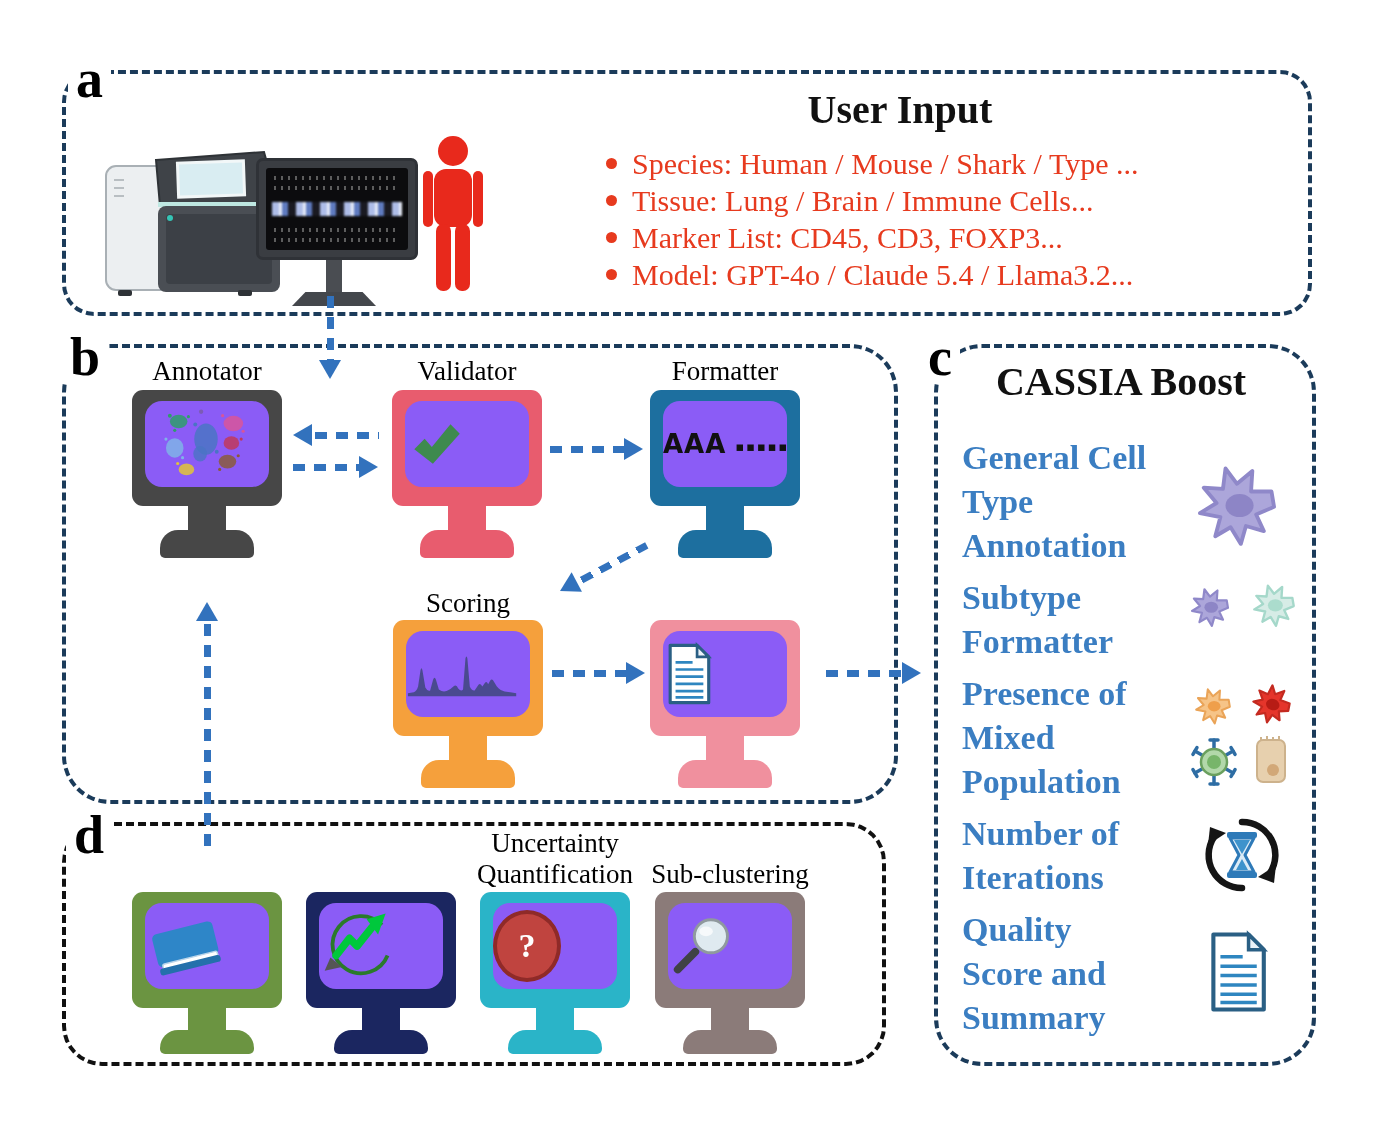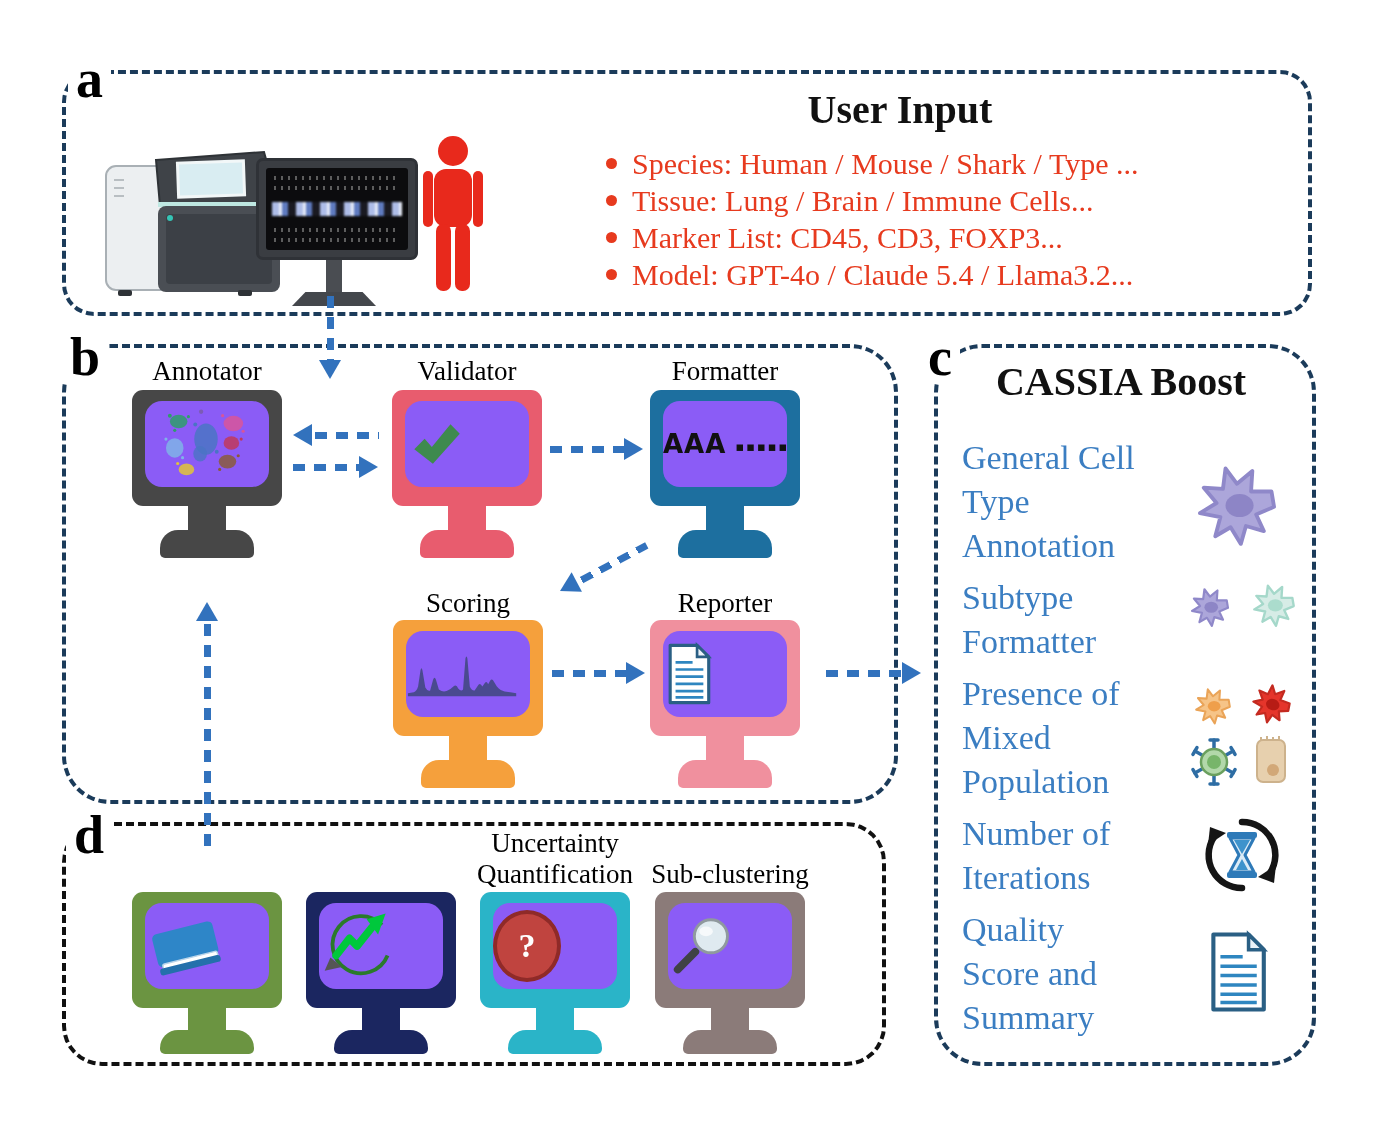--- a/index.html
+++ b/index.html
@@ -53,21 +53,21 @@
   .gm-screen{position:absolute;inset:7px;background:#0c0c0e;border-radius:3px;overflow:hidden;}
   .gm-tick{position:absolute;left:8px;right:8px;height:4px;
            background:repeating-linear-gradient(90deg,#5d5d5d 0 2px,transparent 2px 7px);}
   .gm-band{position:absolute;left:6px;right:6px;top:34px;height:14px;filter:blur(1px);
            background:repeating-linear-gradient(90deg,#aebde8 0 7px,#e7ecf8 7px 10px,#5f7bc0 10px 16px,#1a1a22 16px 24px);}
   .gm-neck{width:16px;height:32px;background:#4a4d52;margin:0 auto;}
   .gm-foot{width:84px;height:14px;background:#44474c;margin:0 auto;clip-path:polygon(16% 0,84% 0,100% 100%,0 100%);}
   
   .title-c{position:absolute;left:938px;top:358px;width:366px;text-align:center;
            font-size:40px;font-weight:bold;color:#111;}
-  .c-item-label{position:absolute;left:962px;width:215px;font-size:34px;line-height:44px;color:#3b7ec2;}
+  .c-item-label{position:absolute;left:962px;width:215px;font-size:34px;line-height:44px;color:#3b7ec2;font-weight:bold;}
   .c-icon{position:absolute;}
   
   .formatter-screen-text{display:flex;align-items:center;gap:9px;font-family:"DejaVu Sans",sans-serif;color:#111;}
   .fmt-aaa{font-size:26px;font-weight:bold;letter-spacing:1px;}
   .fmt-dots{font-size:13px;letter-spacing:2px;margin-top:5px;}
   .q-circle{width:60px;height:64px;border-radius:50%;background:#c0443f;border:4px solid #8f2a28;
             display:flex;align-items:center;justify-content:center;}
   .q-mark{color:#fff;font-size:34px;font-weight:bold;font-family:"Liberation Serif",serif;}
 </style>
 </head>
@@ -139,21 +139,20 @@
     <rect x="3" y="37" width="10" height="56" rx="5"></rect>
     <rect x="53" y="37" width="10" height="56" rx="5"></rect>
     <rect x="16" y="90" width="15" height="67" rx="7"></rect>
     <rect x="35" y="90" width="15" height="67" rx="7"></rect>
   </svg>
 
   <div class="m-label" style="left:97px;top:356px;">Annotator</div>
   <div class="m-label" style="left:357px;top:356px;">Validator</div>
   <div class="m-label" style="left:615px;top:356px;">Formatter</div>
   <div class="m-label" style="left:358px;top:588px;">Scoring</div>
-  <div class="m-label" style="left:615px;top:588px;">Reporter</div>
 
   <div class="monitor c-annotator" style="left:132px;top:390px;">
     <div class="m-frame">
         <div class="m-screen">
       <svg width="122" height="84" viewBox="0 0 124 86">
         <g fill="#2e9e6b">
               <ellipse cx="34" cy="20" rx="9" ry="7" opacity=".85"></ellipse>
               <circle cx="25" cy="14" r="2"></circle>
               <circle cx="44" cy="15" r="1.6"></circle>
               <circle cx="30" cy="29" r="1.6"></circle>

